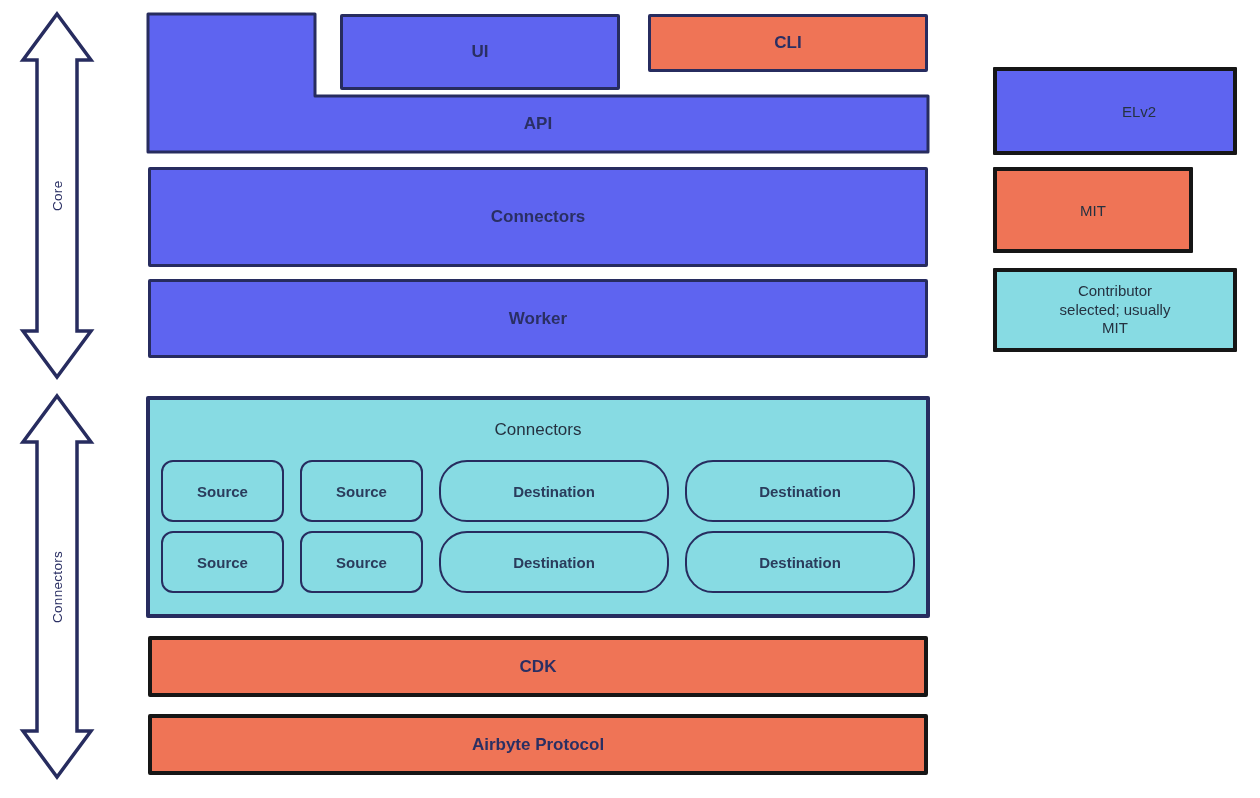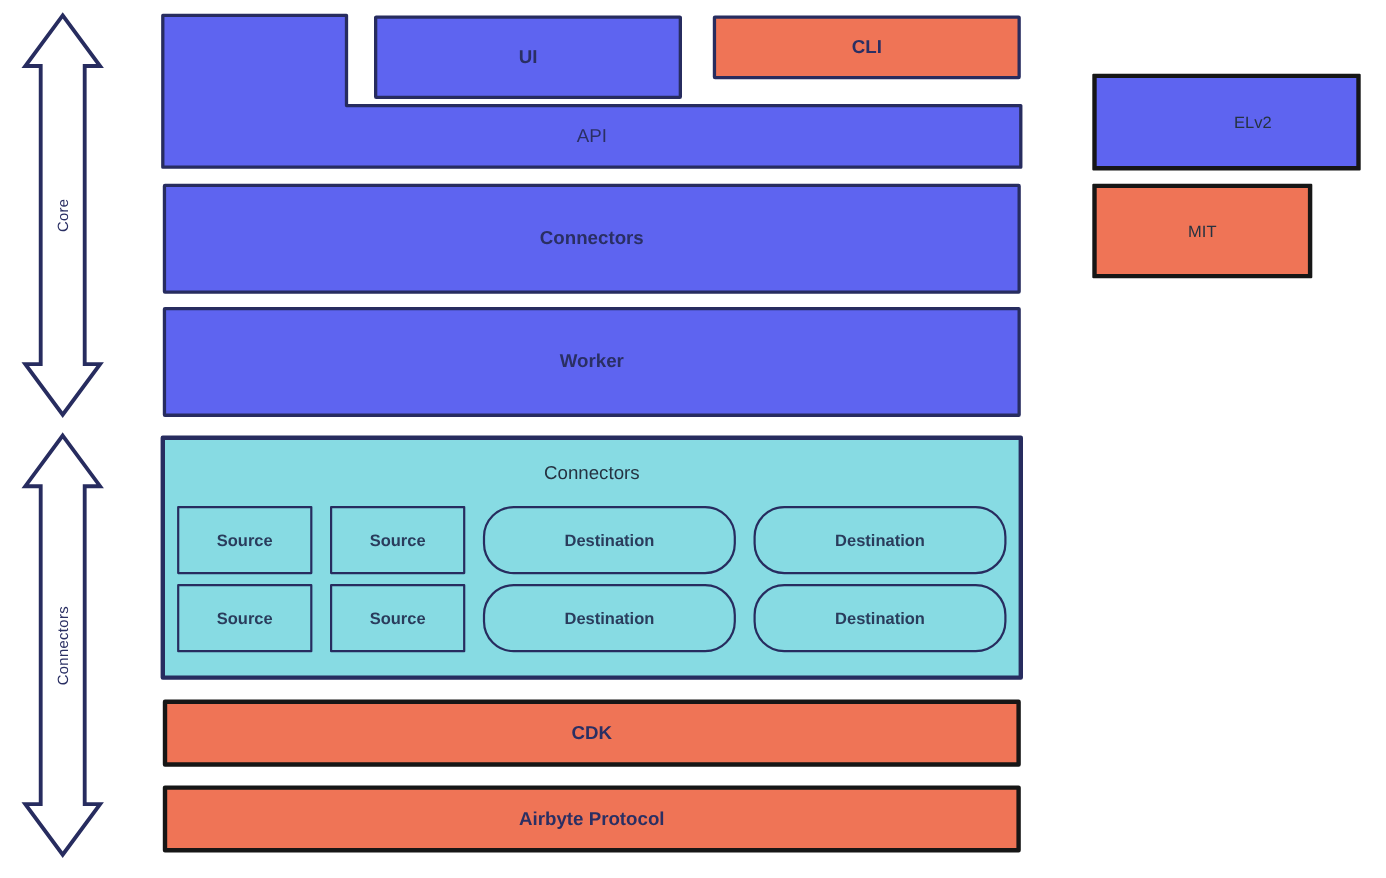--- a/index.html
+++ b/index.html
@@ -25,21 +25,21 @@
   .bg-teal{background:var(--teal,#87DBE3);}
   .border-black{border:4px solid var(--black_border,#161616);}
   .api-path{
     fill:var(--blue,#5E64F0);
     stroke:var(--navy_border,#272C5F);
     stroke-width:3;
     stroke-linejoin:round;
   }
   .label-overlay{
     position:absolute;display:flex;align-items:center;justify-content:center;
-    font-size:17px;font-weight:400;color:var(--navy_text,#2A2F63);
+    font-size:17px;font-weight:700;color:var(--navy_text,#2A2F63);
     pointer-events:none;
   }
   .varrow{position:absolute;overflow:visible;}
   .arrow-path{
     fill:#ffffff;
     stroke:var(--navy_border,#272C5F);
     stroke-width:3.5;
     stroke-linejoin:miter;
   }
   .vlabel{
@@ -66,21 +66,21 @@
   .cell-row.second{margin-top:9px;}
   .cell{
     box-sizing:border-box;height:62px;
     display:flex;align-items:center;justify-content:center;
     border:2.5px solid var(--navy_border,#272C5F);
     border-radius:1px;
     background:var(--teal,#87DBE3);
     font-size:15px;font-weight:600;
     color:var(--cell_text,#2A3C5C);
   }
-  .w-src{width:123px;}
+  .w-src{width:123px;border-radius:12px;}
   .w-dst{width:230px;border-radius:28px;}
   .legend{
     font-size:15px;font-weight:500;
     color:var(--dark_text,#253241);
     border-radius:1px;
   }
   .legend .wrap{
     display:inline-block;max-width:126px;
     line-height:1.25;text-align:center;
   }
@@ -102,21 +102,21 @@
 
   <svg class="abs" style="left:146px;top:11px;" width="786" height="144" viewBox="0 0 786 144">
     <path class="api-path" d="M2,3 L169,3 L169,85 L782,85 L782,141 L2,141 Z"></path>
   </svg>
   <div class="label-overlay" style="left:148px;top:97px;width:780px;height:54px;">API</div>
 
   <div class="box bg-blue" style="left:340px;top:14px;width:280px;height:76px;">UI</div>
   <div class="box bg-orange" style="left:648px;top:14px;width:280px;height:58px;">CLI</div>
 
   <div class="box bg-blue" style="left:148px;top:167px;width:780px;height:100px;">Connectors</div>
-  <div class="box bg-blue" style="left:148px;top:279px;width:780px;height:100px;">Worker</div>
+  <div class="box bg-blue" style="left:148px;top:279px;width:780px;height:79px;">Worker</div>
 
   <div class="connectors bg-teal" style="left:146px;top:396px;width:784px;height:222px;">
     <div class="connectors-title">Connectors</div>
     <div class="cell-row">
       <div class="cell w-src">Source</div>
       <div class="cell w-src">Source</div>
       <div class="cell w-dst">Destination</div>
       <div class="cell w-dst">Destination</div>
     </div>
     <div class="cell-row second">
@@ -125,14 +125,17 @@
       <div class="cell w-dst">Destination</div>
       <div class="cell w-dst">Destination</div>
     </div>
   </div>
 
   <div class="box bg-orange border-black" style="left:148px;top:636px;width:780px;height:61px;text-align:right;">CDK</div>
   <div class="box bg-orange border-black" style="left:148px;top:714px;width:780px;height:61px;">Airbyte Protocol</div>
 
   <div class="box bg-blue border-black legend" style="left:993px;top:67px;width:244px;height:88px;padding-left:48px;">ELv2</div>
   <div class="box bg-orange border-black legend" style="left:993px;top:167px;width:200px;height:86px;">MIT</div>
+  <div class="box bg-teal border-black legend" style="left:993px;top:268px;width:244px;height:84px;">
+    <span class="wrap">Contributor selected; usually MIT</span>
+  </div>
 
 </div>
 
 </body></html>

